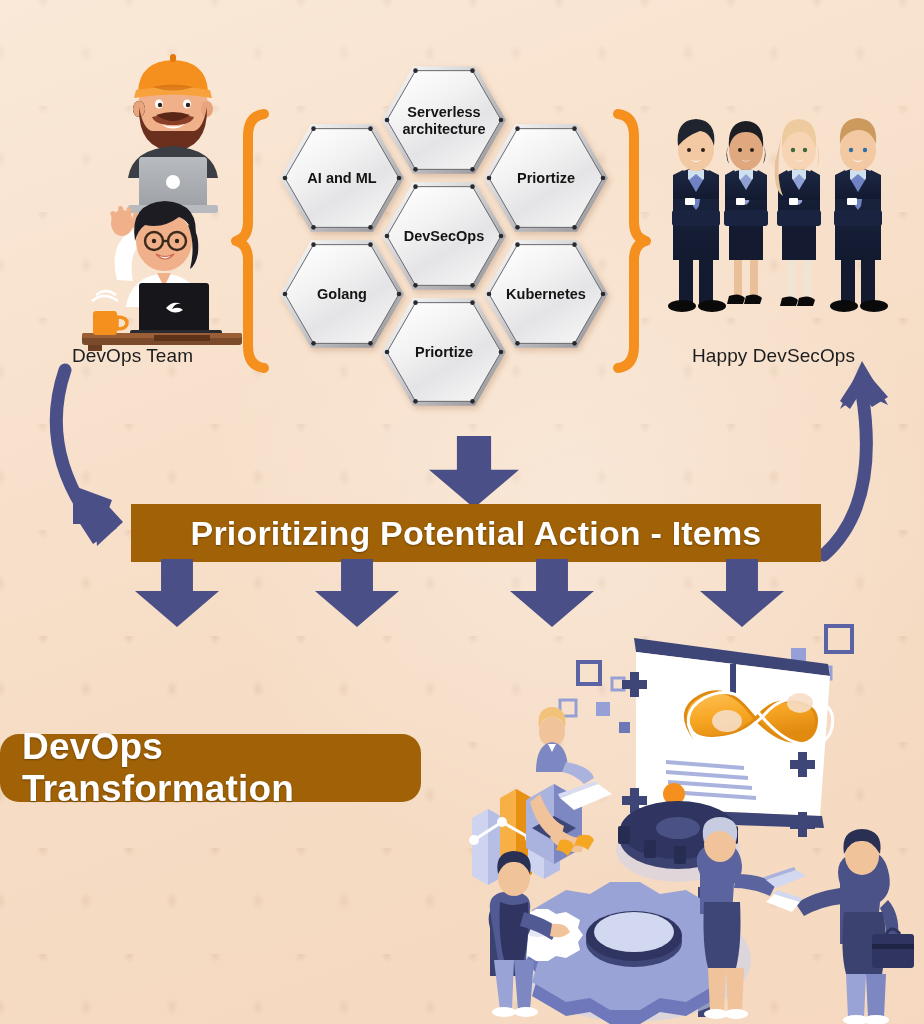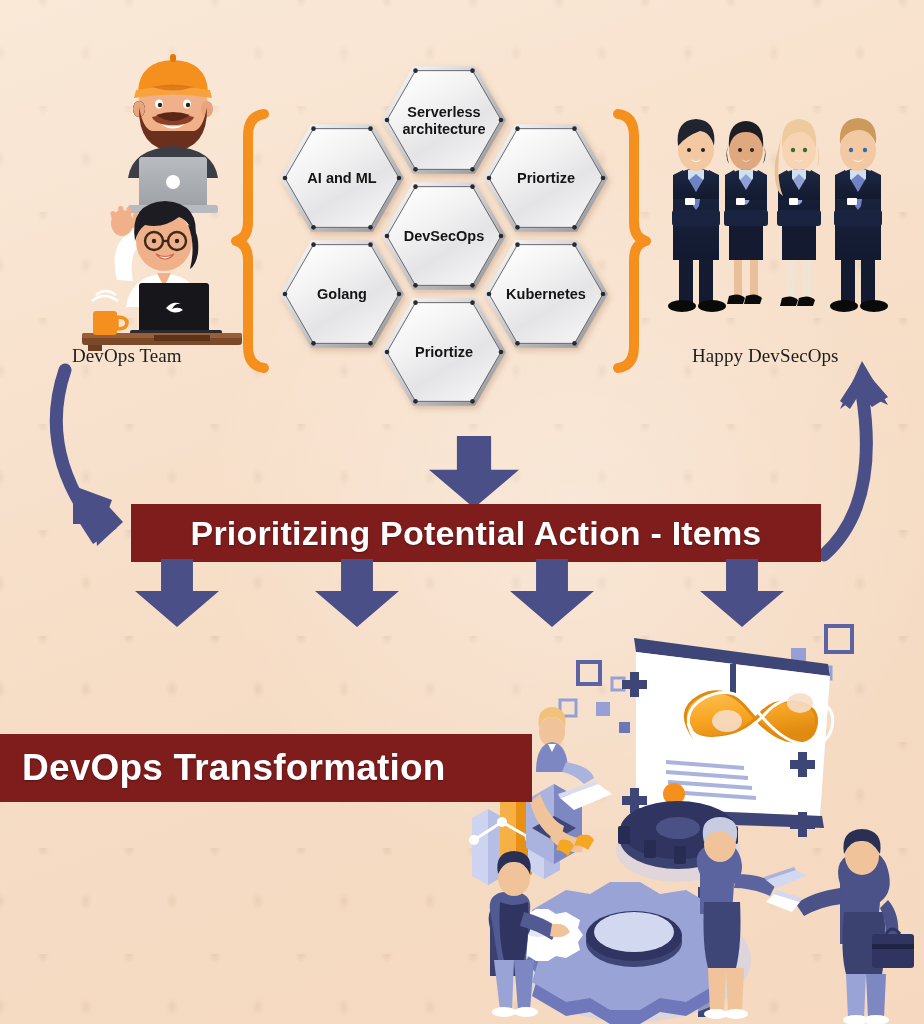--- a/index.html
+++ b/index.html
@@ -49,47 +49,48 @@
   #hex-cluster { left: 268px; top: 52px; width: 352px; height: 352px; }
 
   
   .brace { position: absolute; }
 
   
   .caption {
     position: absolute;
     font-size: 19px;
     color: #1d1d1d;
-    font-family: Liberation Serif, serif;
+    font-family: Liberation Sans, sans-serif;
     white-space: nowrap;
     letter-spacing: .1px;
   }
   #label-devops-team   { left: 72px;  top: 345px; }
   #label-happy-cust    { left: 692px; top: 345px; }
 
   
   .banner {
     position: absolute;
-    background: #7f1d1d;
+    background: #a16207;
     display: flex;
     align-items: center;
     color: #ffffff;
     font-weight: bold;
     letter-spacing: .2px;
     text-shadow: 0 1px 2px rgba(0,0,0,0.35);
   }
   #banner-main {
     left: 131px; top: 504px; width: 690px; height: 58px;
     justify-content: center;
     font-size: 34px;
   }
   #banner-bottom {
-    left: 0px; top: 734px; width: 532px; height: 68px;
+    left: 0px; top: 734px; width: 421px; height: 68px;
     padding-left: 22px;
     font-size: 37px;
+    border-radius: 19px;
   }
 
   
   .arrow-down {
     position: absolute;
     background: #4b4f87;
     clip-path: polygon(31% 0%, 69% 0%, 69% 47%, 100% 47%, 50% 100%, 0% 47%, 31% 47%);
   }
   #arrow-top      { left: 429px; top: 436px; width: 90px; height: 72px; }
   .arrow-out      { width: 84px; height: 68px; top: 559px; }

